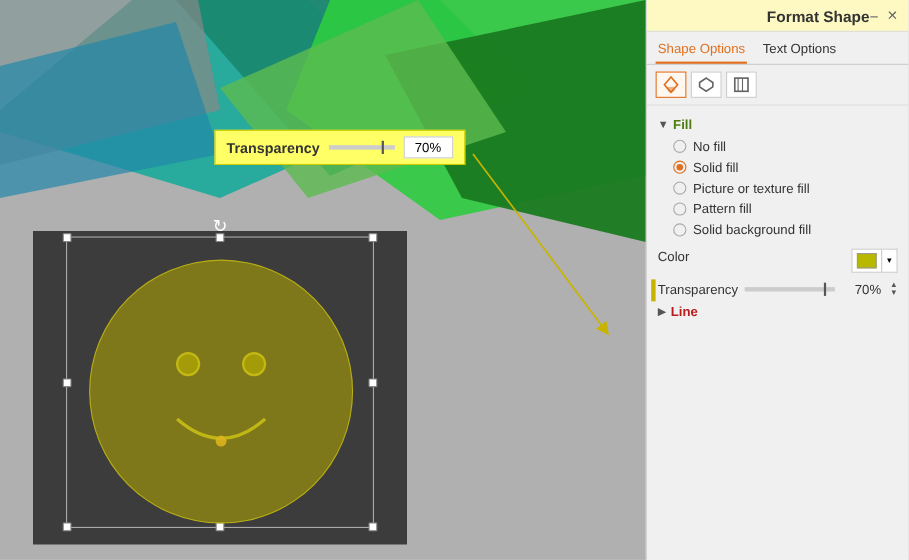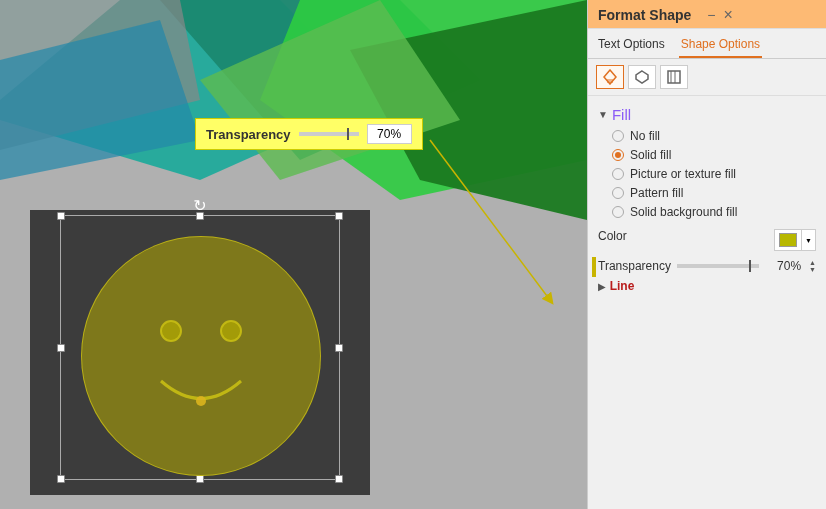--- a/index.html
+++ b/index.html
@@ -121,25 +121,24 @@
       height: 509px;
       background: #f0f0f0;
       border-left: 1px solid #ccc;
       display: flex;
       flex-direction: column;
     }
 
     .panel-header {
       display: flex;
       align-items: center;
-      justify-content: flex-start;
+      justify-content: flex-end;
       padding: 6px 10px 4px;
       border-bottom: 1px solid #ddd;
-      background: #fdba74;
-      gap: 16px;
+      background: #fef9c3;
     }
 
     .panel-title {
       font-size: 14px;
       font-weight: 600;
       color: #333;
     }
 
     .panel-tabs {
       display: flex;
@@ -198,23 +197,23 @@
       margin-bottom: 6px;
       margin-top: 4px;
     }
 
     .section-arrow {
       font-size: 10px;
       color: #555;
     }
 
     .section-title {
-      font-size: 15px;
-      font-weight: 400;
-      color: #8b5cf6;
+      font-size: 12px;
+      font-weight: 700;
+      color: #4d7c0f;
     }
 
     .radio-group {
       display: flex;
       flex-direction: column;
       gap: 5px;
       margin-left: 14px;
       margin-bottom: 10px;
     }
 
@@ -445,25 +444,25 @@
 
   <div class="panel-header">
     <span class="panel-title">Format Shape</span>
     <div style="display:flex;gap:8px;align-items:center;">
       <span style="cursor:pointer;color:#666;font-size:14px;">−</span>
       <span style="cursor:pointer;color:#666;font-size:16px;">×</span>
     </div>
   </div>
 
   <div class="panel-tabs">
+    <div class="panel-tab active">
+      <span>Shape Options</span>
+    </div>
     <div class="panel-tab">
       <span>Text Options</span>
-    </div>
-    <div class="panel-tab active">
-      <span>Shape Options</span>
     </div>
   </div>
 
   <div class="panel-icons">
     <div class="panel-icon-btn active">
       <svg width="16" height="16" viewBox="0 0 16 16">
         <path d="M8,1 L14,8 L8,15 L2,8 Z" fill="none" stroke="#e07020" stroke-width="1.5"></path>
         <rect x="5" y="10" width="6" height="4" fill="#e07020" opacity="0.5"></rect>
       </svg>
     </div>

